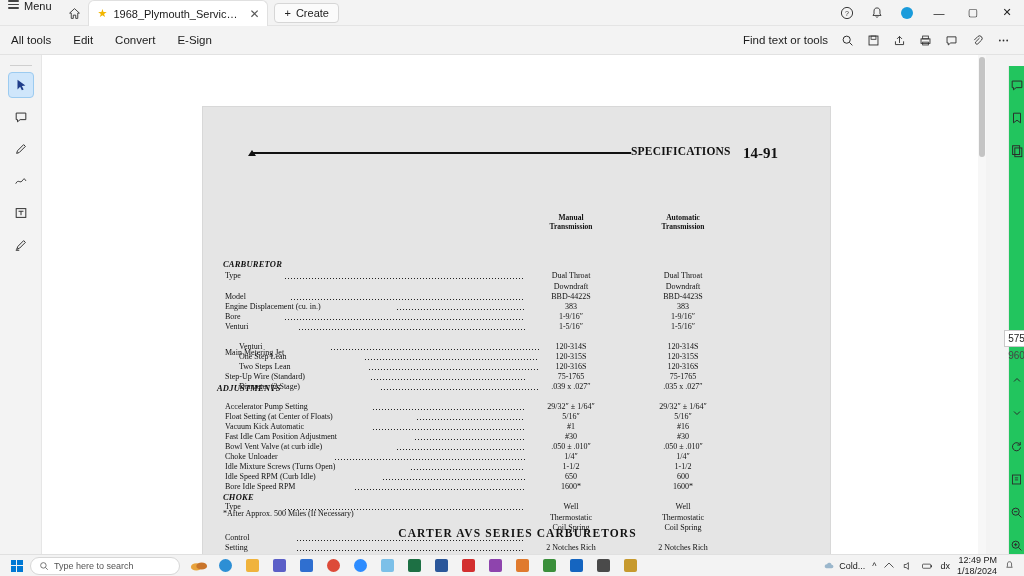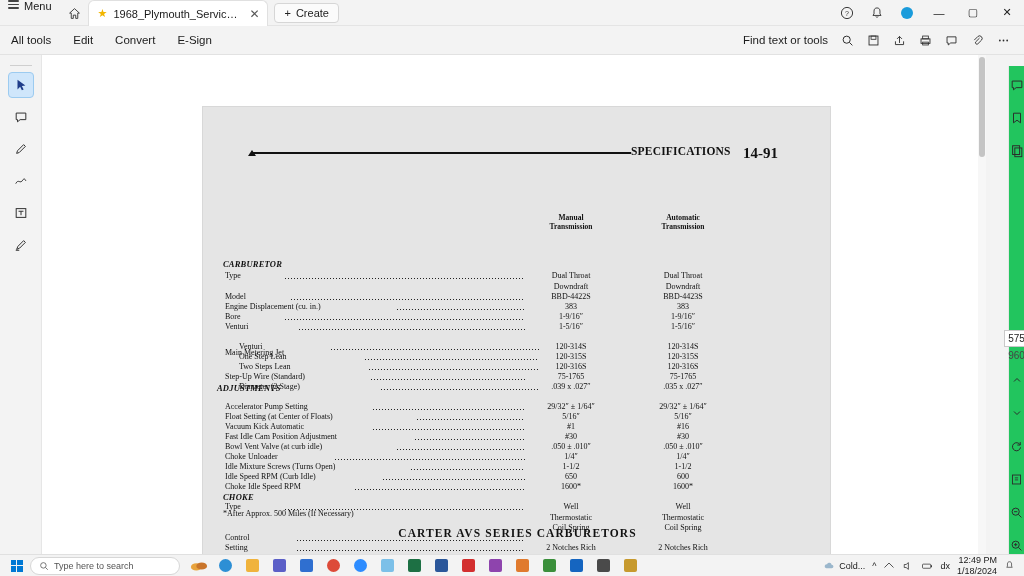--- a/index.html
+++ b/index.html
@@ -445,21 +445,21 @@
             <span class="v1">1-1/2</span>
             <span class="v2">1-1/2</span>
           </div>
           <div class="row" style="top: 365px;">
             <span class="lbl" style="left: 22px;">Idle Speed RPM (Curb Idle)</span>
             <span class="dots" style="left: 180px; width: 142px;"></span>
             <span class="v1">650</span>
             <span class="v2">600</span>
           </div>
           <div class="row" style="top: 375px;">
-            <span class="lbl" style="left: 22px;">Choke Idle Speed RPM</span>
+            <span class="lbl" style="left: 22px;">Bore Idle Speed RPM</span>
             <span class="dots" style="left: 152px; width: 170px;"></span>
             <span class="v1">1600*</span>
             <span class="v2">1600*</span>
           </div>
           <div class="row" style="top: 395px;">
             <span class="lbl" style="left: 22px;">Type</span>
             <span class="dots" style="left: 82px; width: 240px;"></span>
             <span class="v1">
               <div style="line-height: 10.5px;">Well</div>
               <div style="line-height: 10.5px;">Thermostatic</div>

